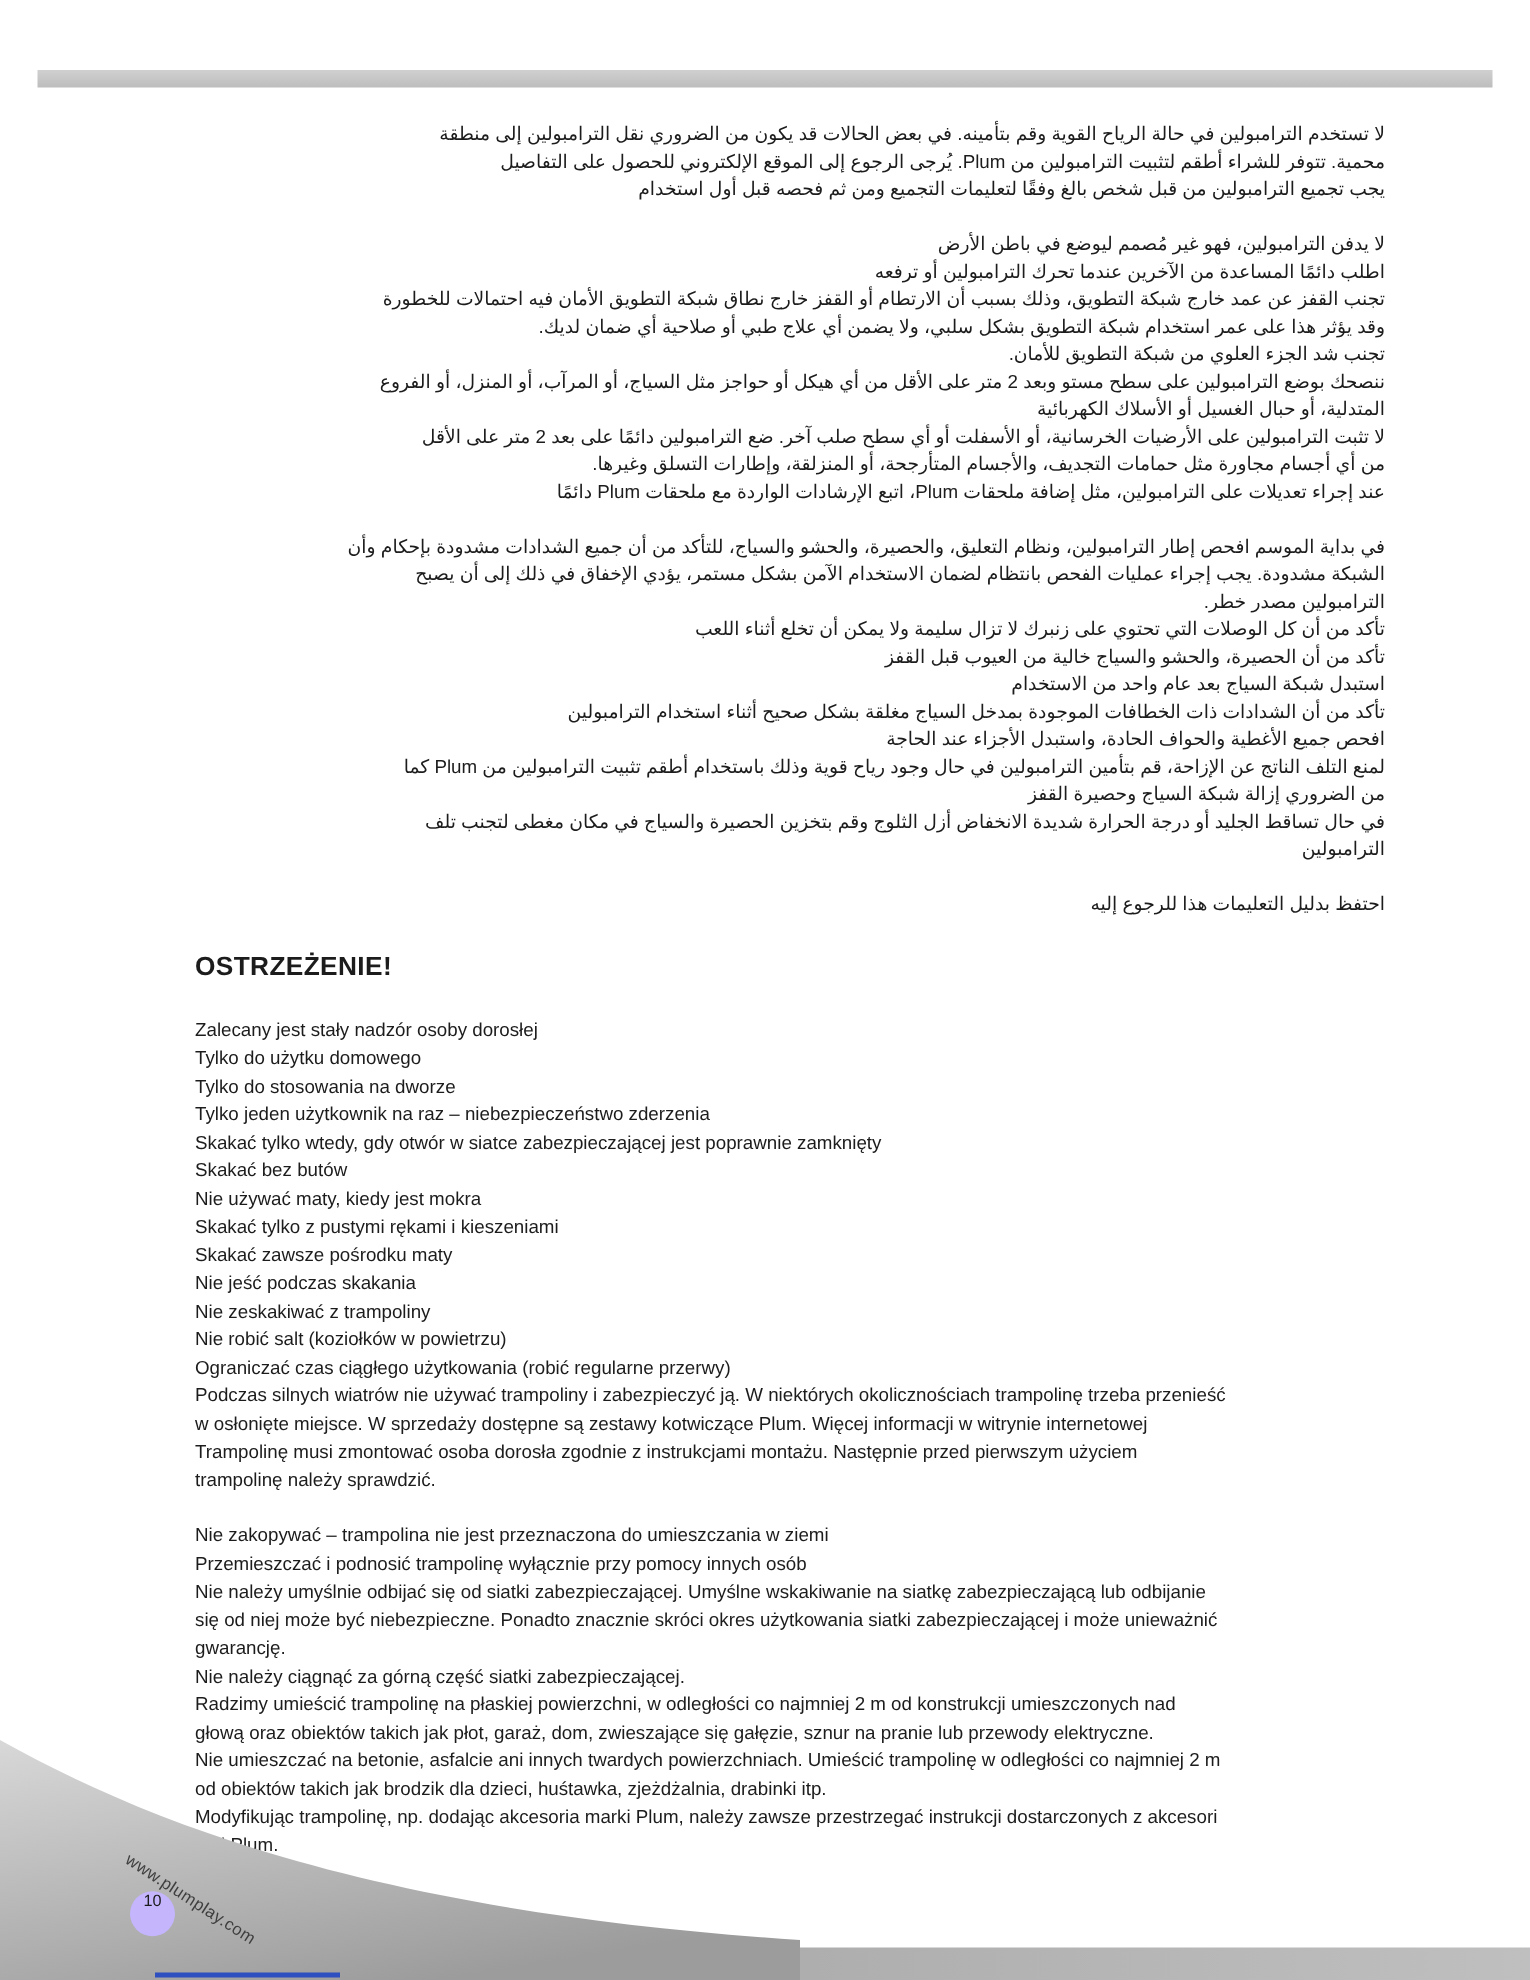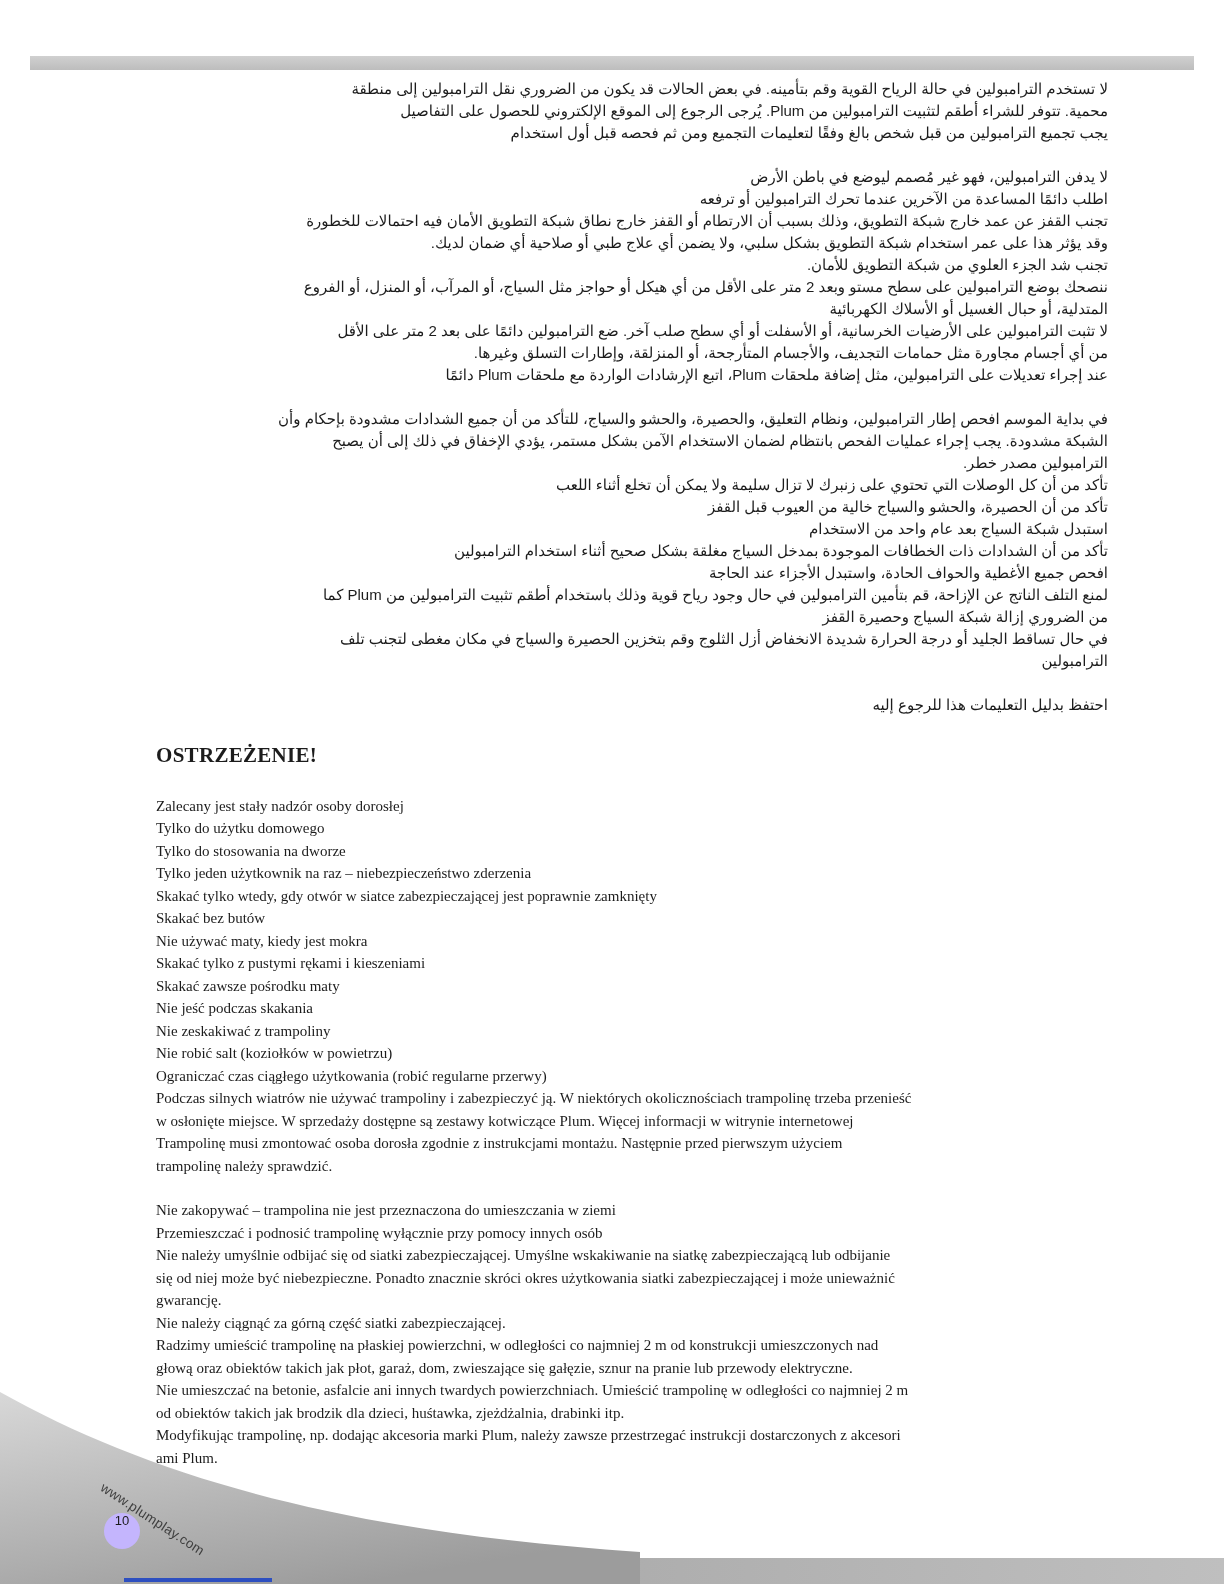--- a/index.html
+++ b/index.html
@@ -20,29 +20,28 @@
 
   .content { position:absolute; top:78px; left:0; width:1224px; }
 
   .arabic {
     direction:rtl;
     text-align:right;
     margin:0 116px 0 125px;
     font-size:15px;
     line-height:22px;
   }
-  .arabic p { white-space:pre-line; margin-bottom:22px; }
+  .arabic p { white-space:pre-line; margin-bottom:22px;margin-top:19px; }
   .arabic p.keep-line { margin-top:6px; }
 
   .polish {
     margin-left:156px;
     margin-right:120px;
     font-size:15px;
     line-height:22.5px;
-    font-family:Liberation Serif, serif;
   }
   .polish h2 {
     font-size:21px;
     font-weight:bold;
     letter-spacing:0.3px;
     margin:28px 0 28px 0;
   }
   .polish p { white-space:pre-line; margin-bottom:20px; }
   .polish p.block2 { margin-top:22px; }
 

